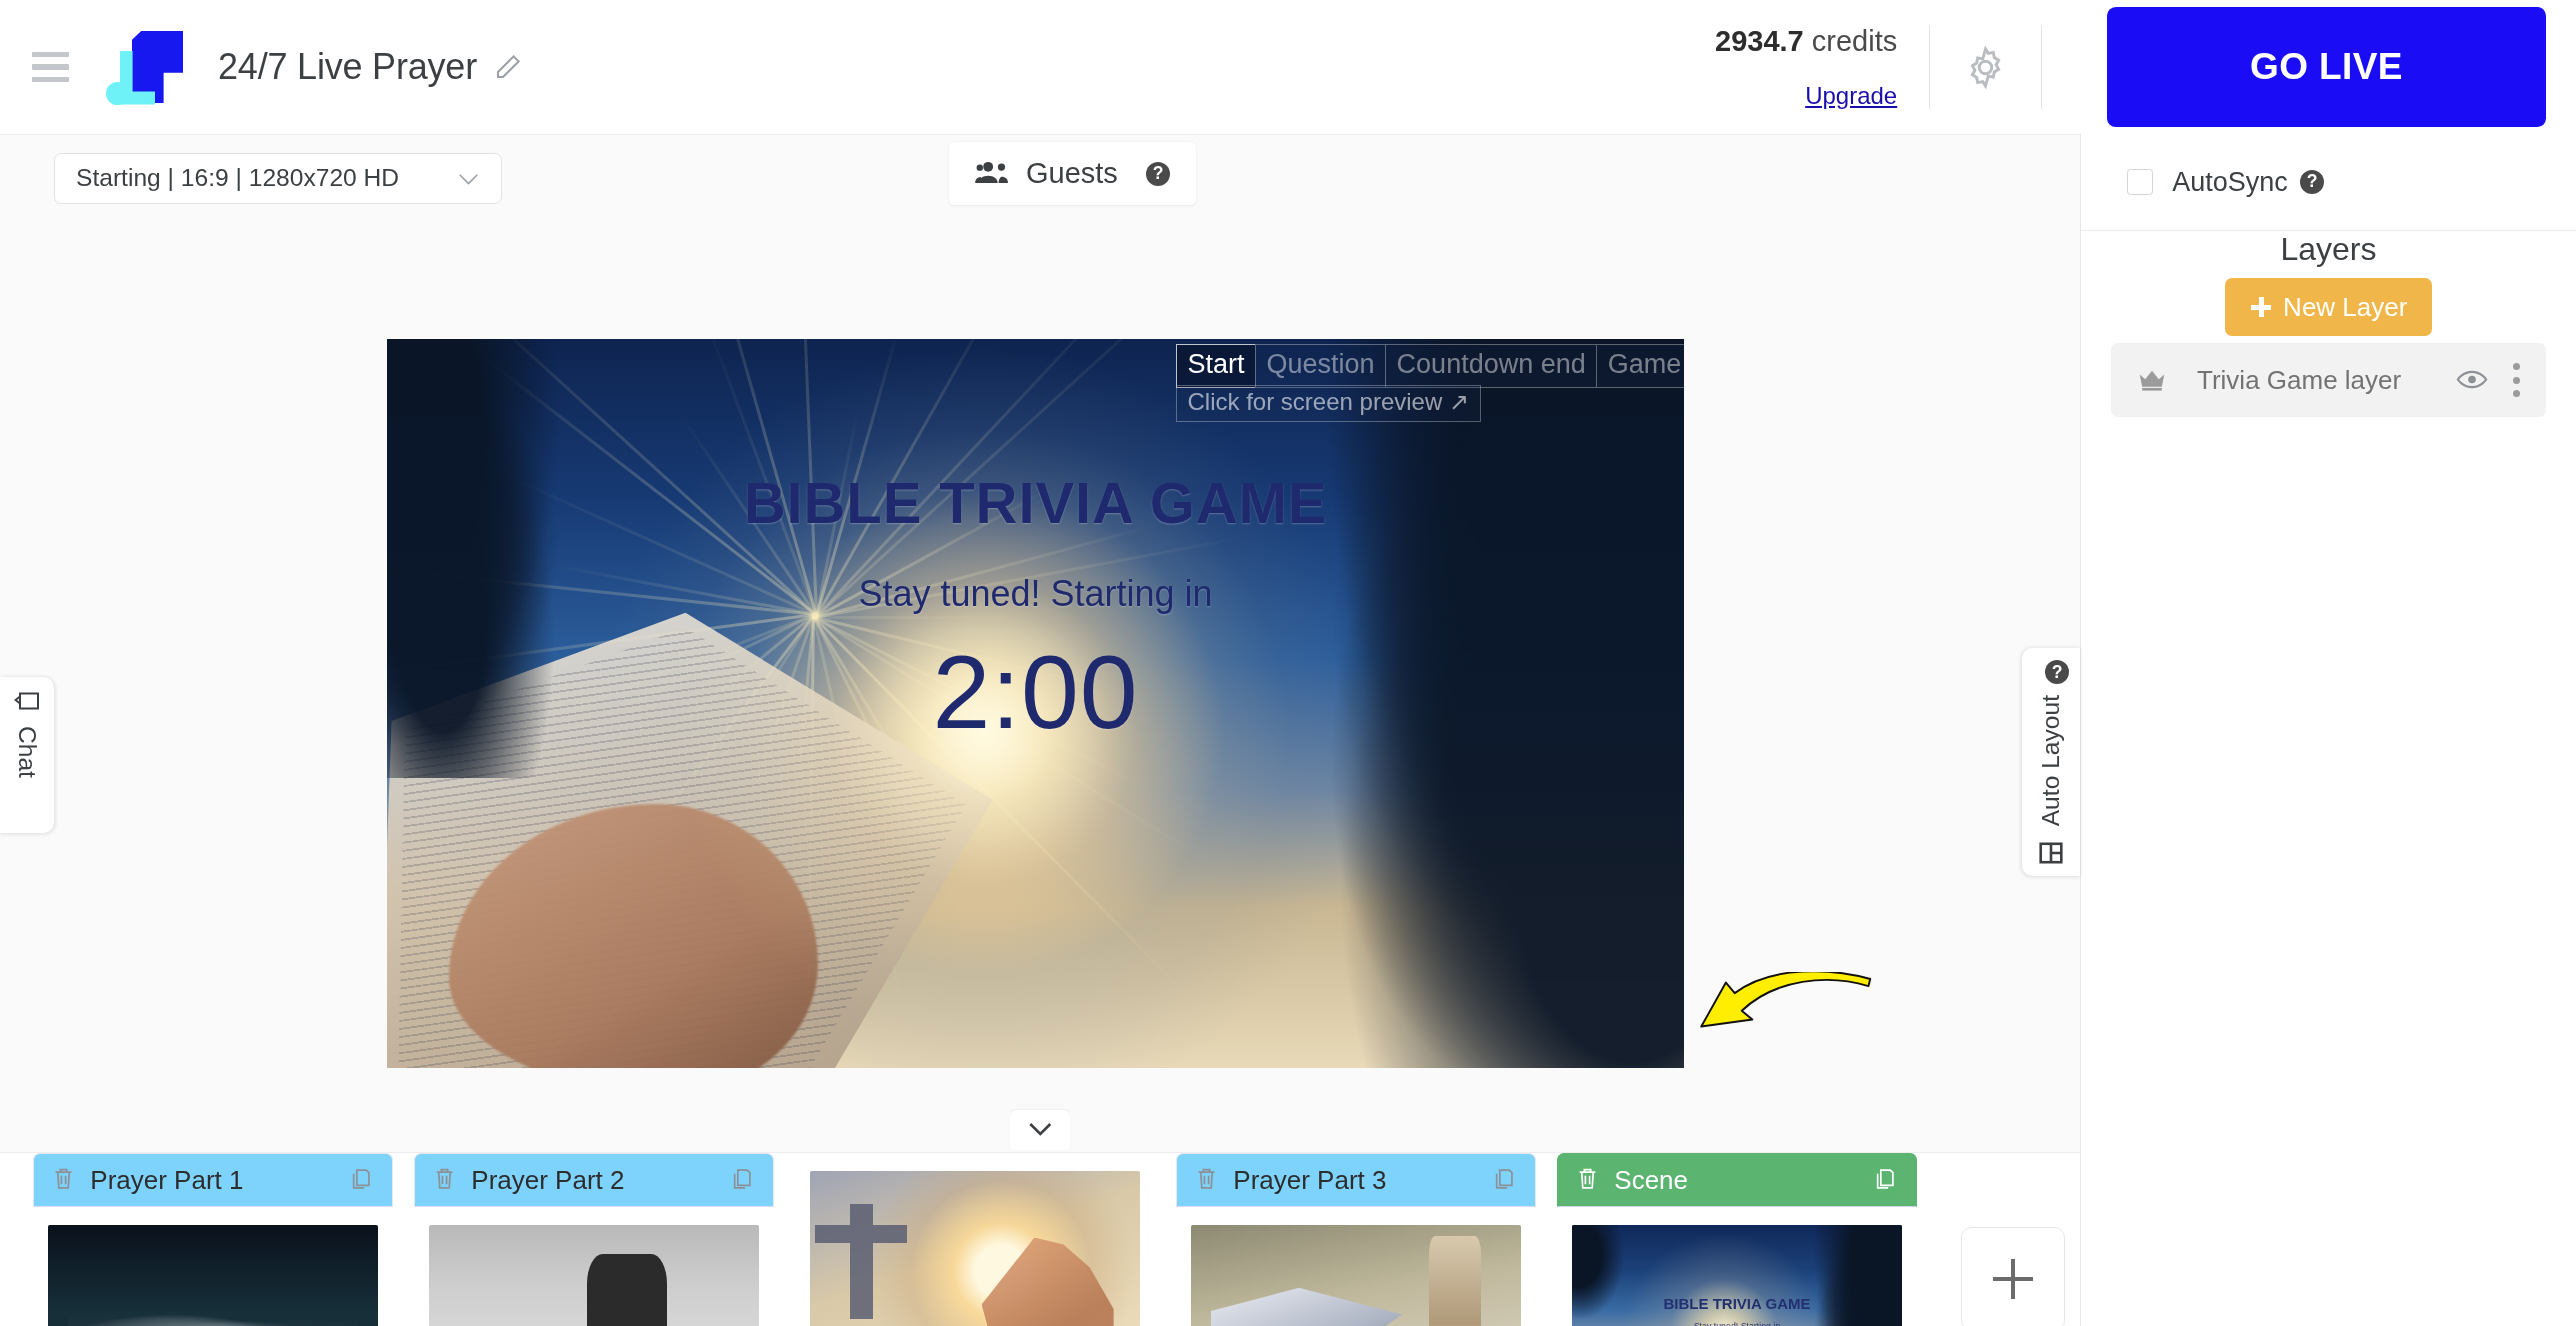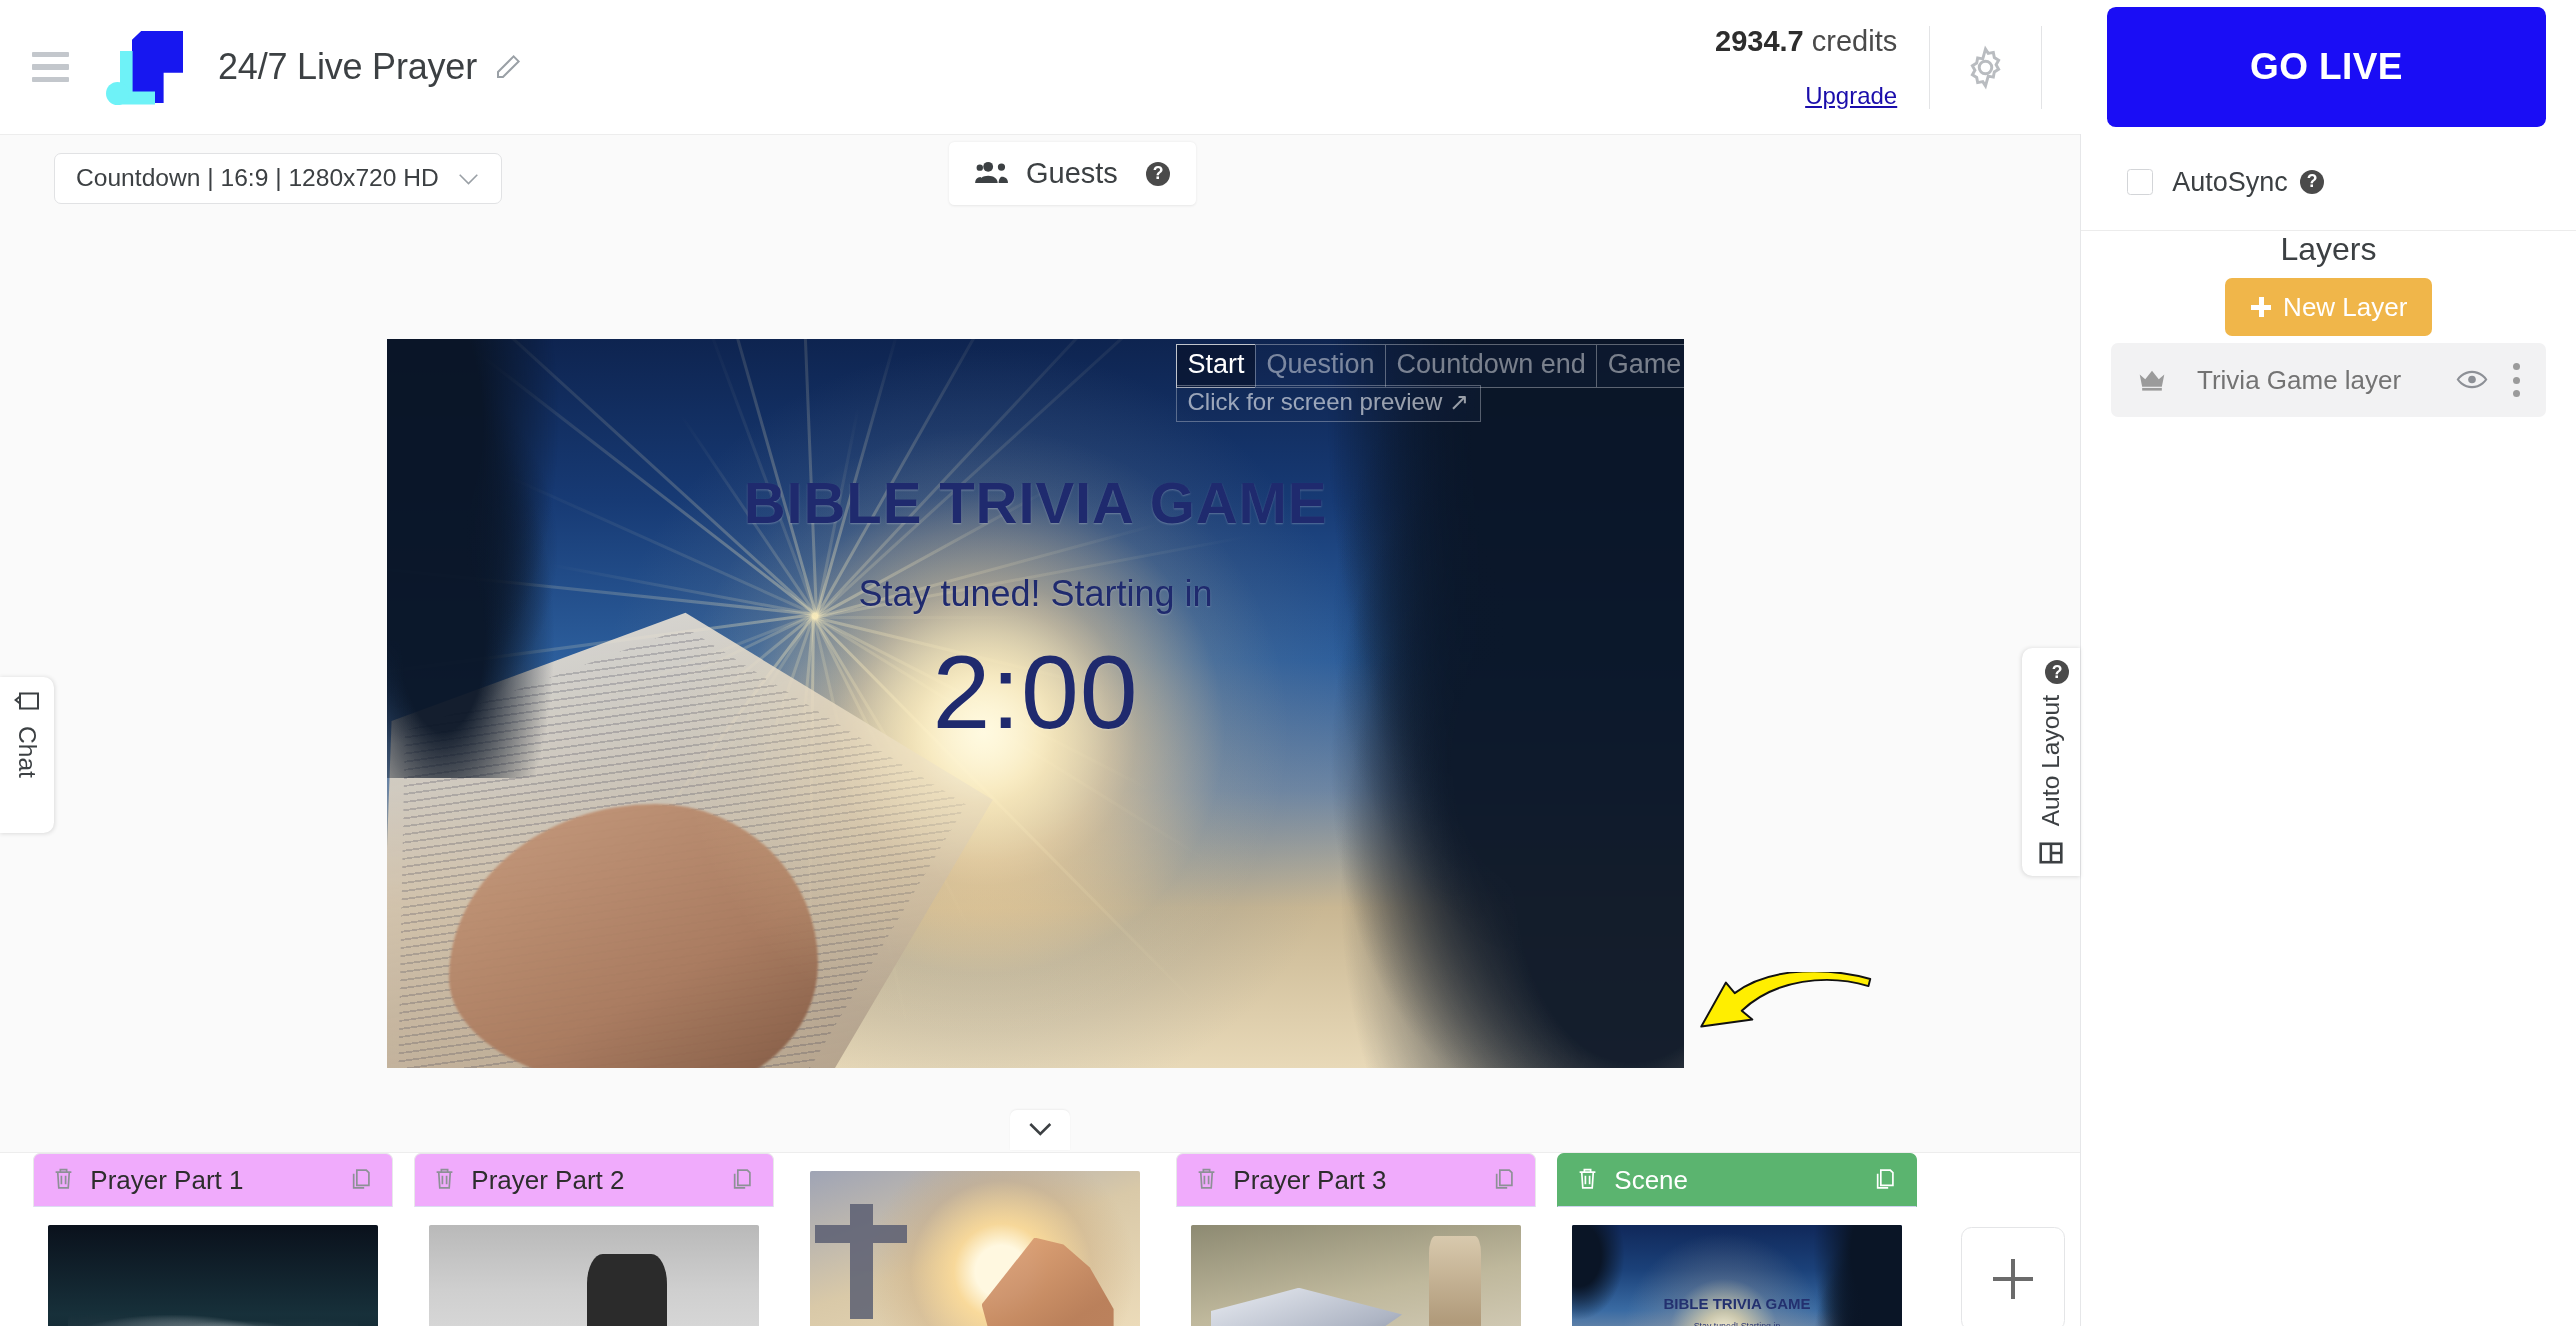--- a/index.html
+++ b/index.html
@@ -239,21 +239,21 @@
   
   .scene-strip {
     position: absolute; left: 0; top: 1017px; width: 2080px; height: 309px;
     background: #fff; border-top: 0.9px solid #ededed;
     display: flex; align-items: flex-start; padding-left: 33px; gap: 21px;
   }
   .scene-card { width: 360px; position: relative; }
   .scene-head {
     height: 54px; display: flex; align-items: center; padding: 0 19.3px;
     border: 0.9px solid #e8e8ea; border-bottom: 1.8px solid #dcdcf2;
-    border-radius: 7px 7px 0 0; background: #f0abfc;
+    border-radius: 7px 7px 0 0; background: #7dd3fc;
     cursor: pointer; gap: 14px;
   }
   .scene-card.selected .scene-head {
     background: #5bb46f; border-color: #5bb46f; border-bottom-color: #cfd3ef;
   }
   .scene-card.selected .scene-title { color: #fff; }
   .scene-title { font-size: 26px; color: #2d2d2d; flex: 1; white-space: nowrap; }
   .trash-icon, .copy-icon { width: 23px; height: 26px; cursor: pointer; }
 
   .scene-thumb {
@@ -410,21 +410,21 @@
       <div class="vdiv"></div>
 
       <button class="golive-btn">GO LIVE</button>
     </div>
   </div>
 
   <div class="main">
 
     <div class="toolbar-row">
       <div class="ratio-select">
-        <span class="ratio-text">Countdown | 16:9 | 1280x720 HD</span>
+        <span class="ratio-text">Starting | 16:9 | 1280x720 HD</span>
         <span class="chev-down">
           <svg viewBox="0 0 24 14" width="23" height="12.3" fill="none" stroke="#9aa0a6" stroke-width="1.8">
             <path d="M2 2l10 10L22 2"></path>
           </svg>
         </span>
       </div>
 
       <div class="guests-btn">
         <span>
           <svg viewBox="0 0 24 18" width="35" height="26" fill="#3c4043">

